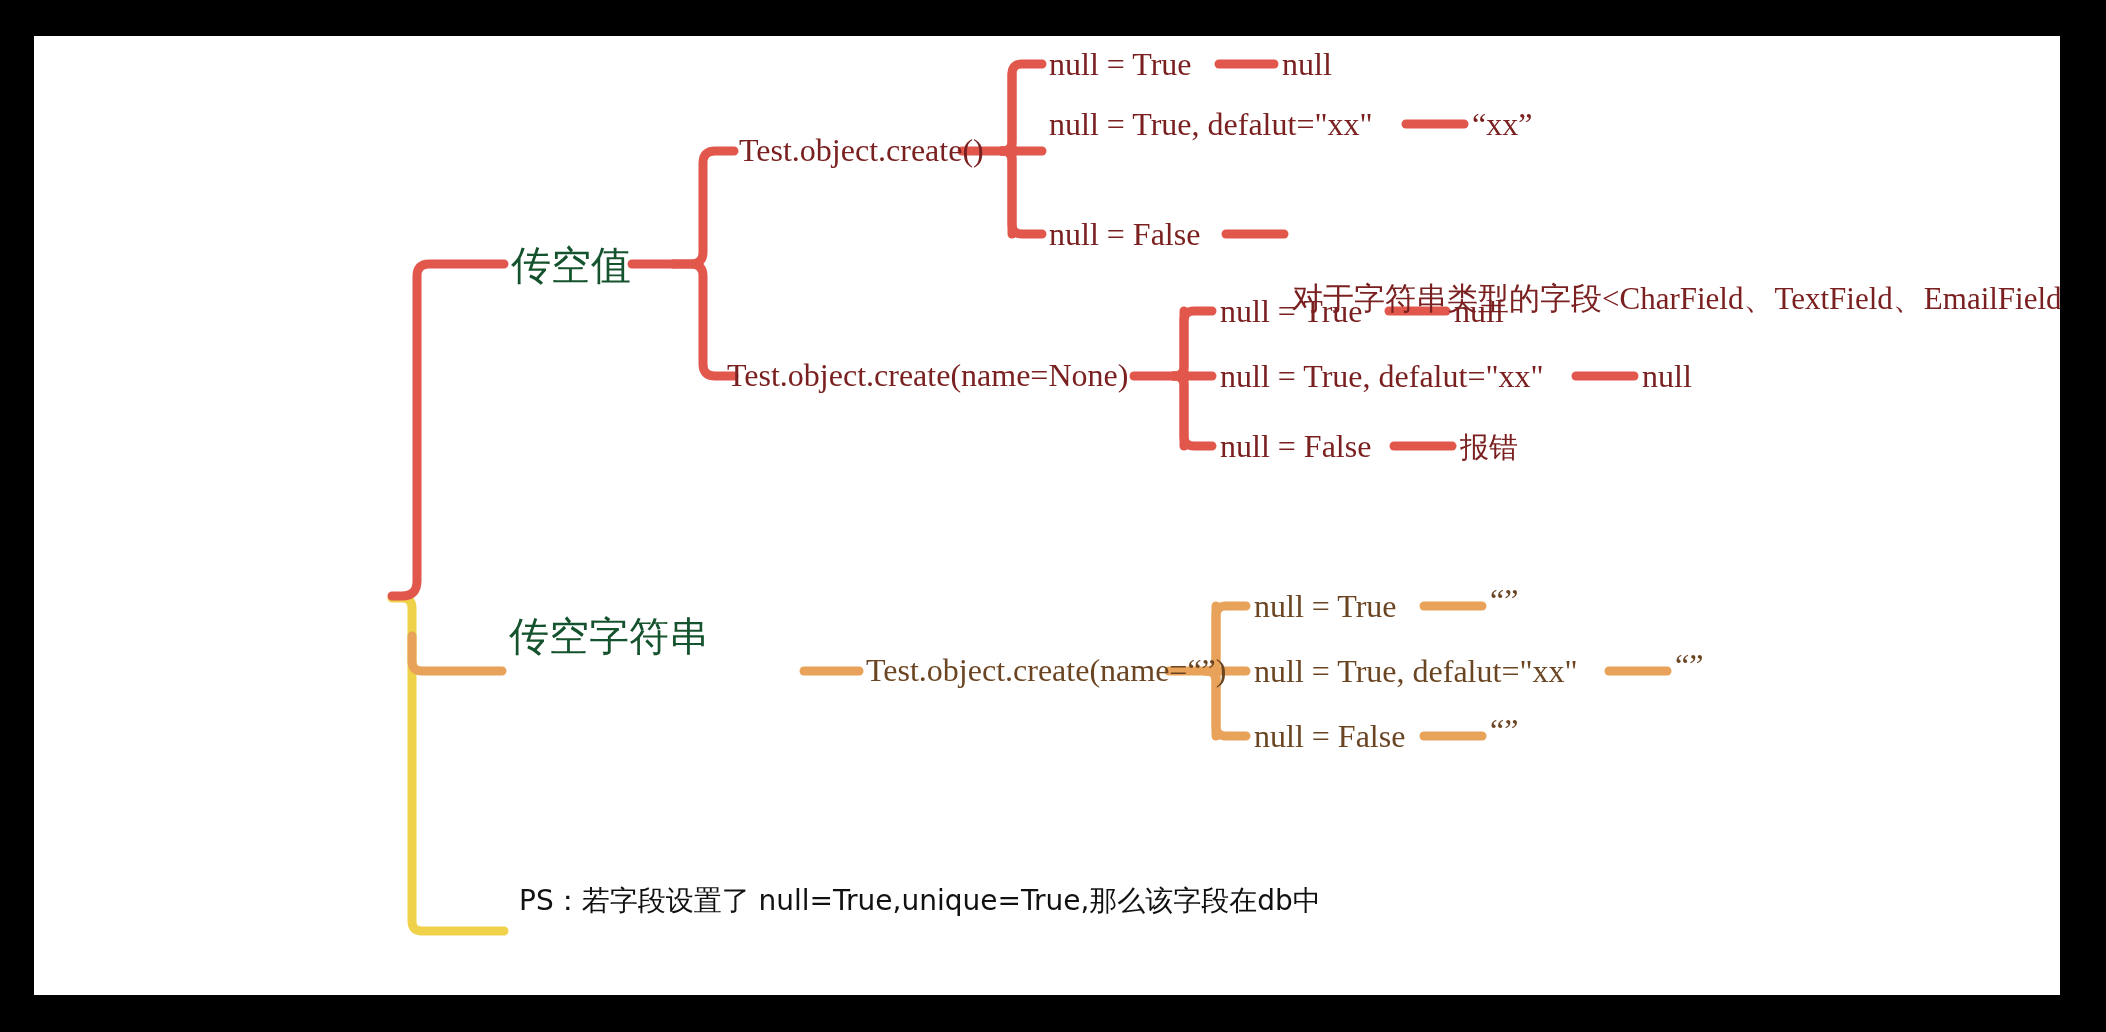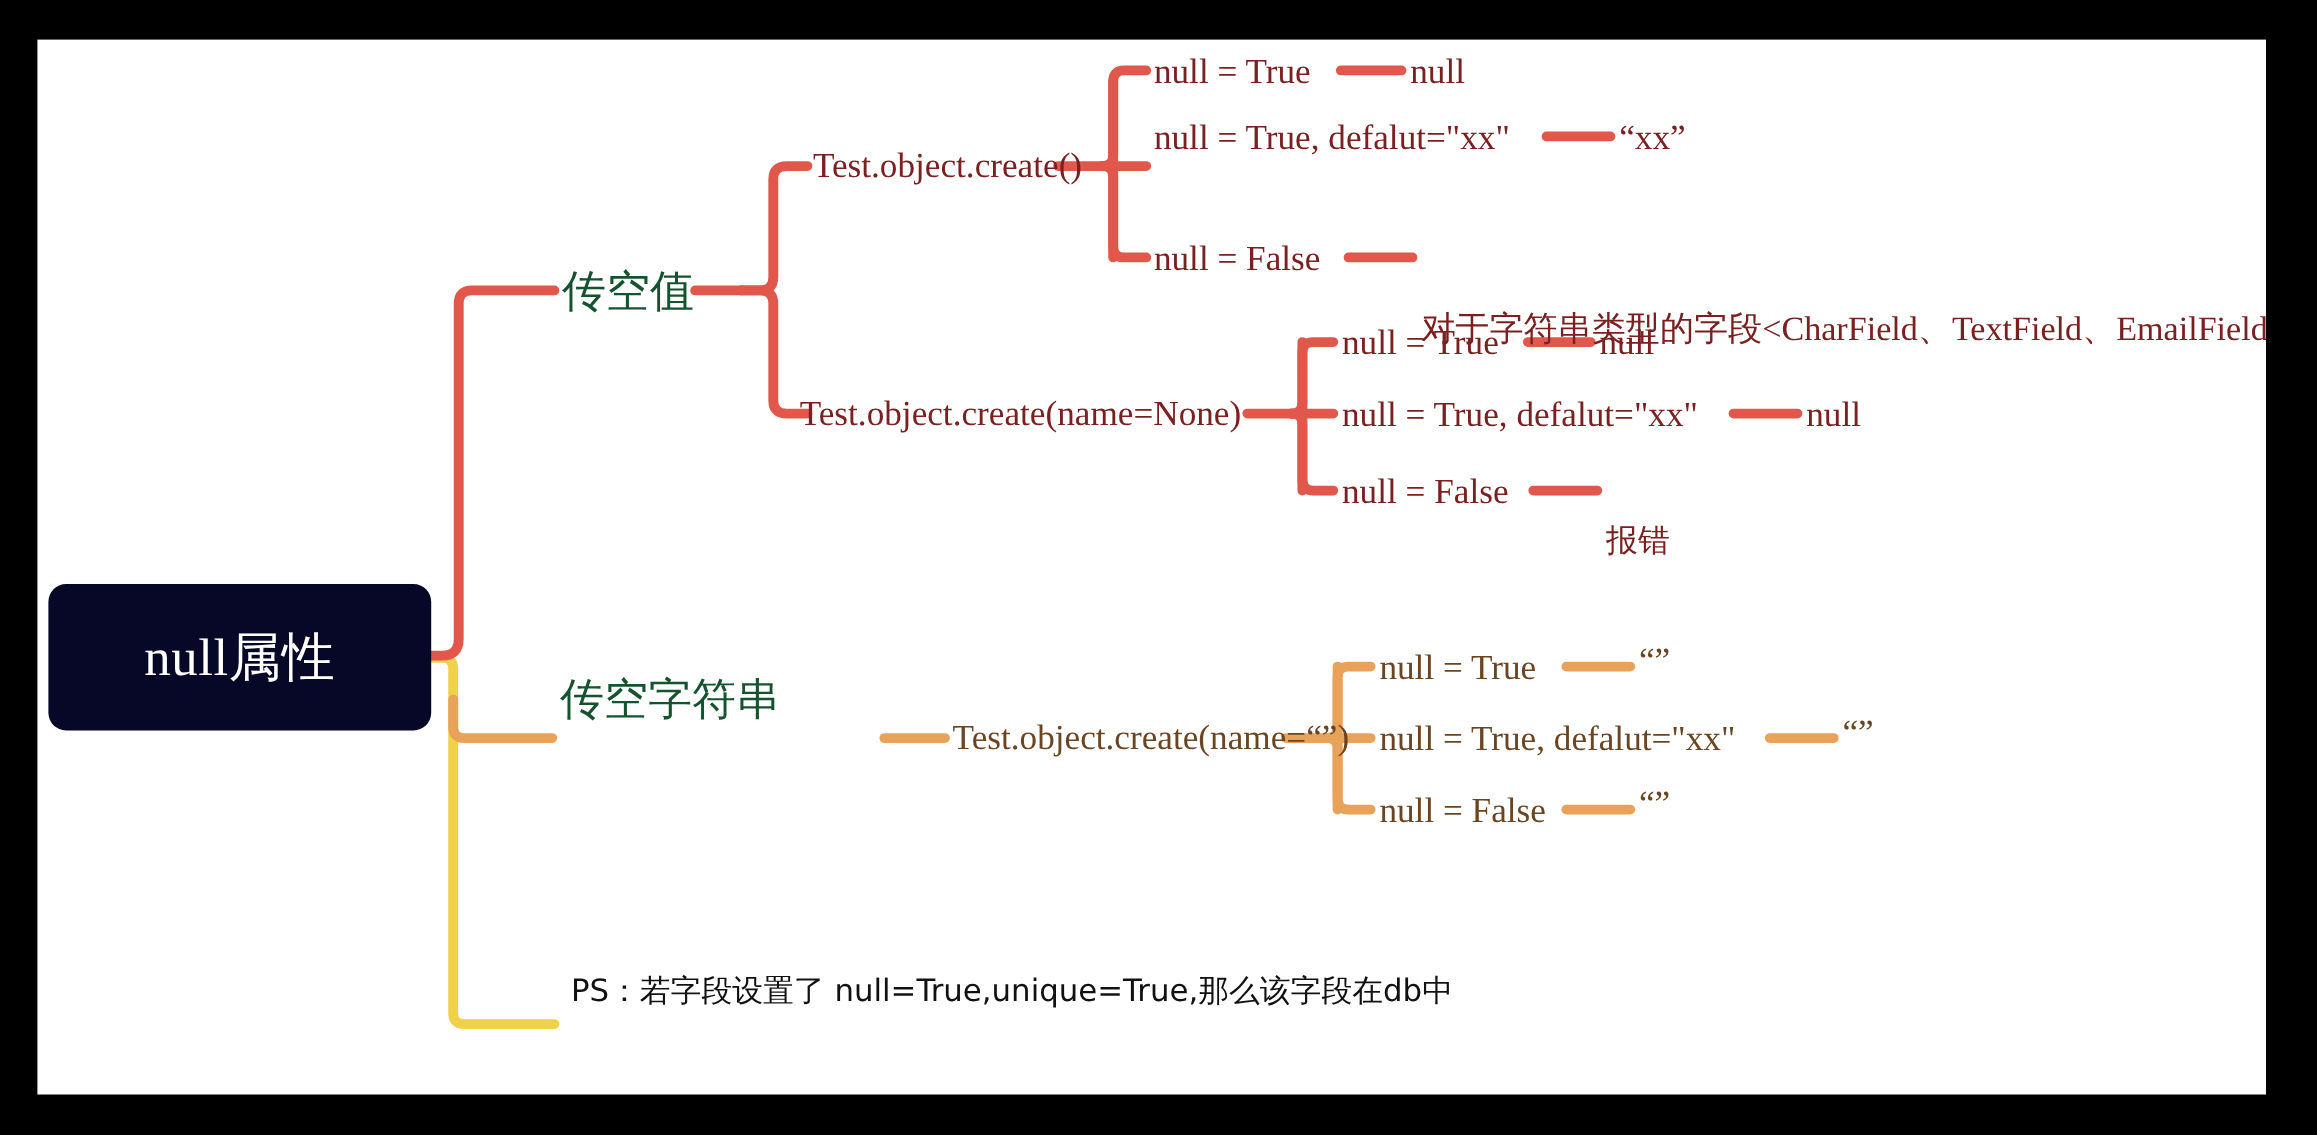--- a/index.html
+++ b/index.html
@@ -142,23 +142,20 @@
       <path d="M 1182 570 L 1182 700" fill="none" stroke="#E8A25A" stroke-width="9" stroke-linecap="round"></path>
       <path d="M 1172 635 Q 1182 635 1182 625 L 1182 580 Q 1182 570 1192 570 L 1212 570" fill="none" stroke="#E8A25A" stroke-width="9" stroke-linecap="round"></path>
       <path d="M 1172 635 L 1212 635" fill="none" stroke="#E8A25A" stroke-width="9" stroke-linecap="round"></path>
       <path d="M 1172 635 Q 1182 635 1182 645 L 1182 690 Q 1182 700 1192 700 L 1212 700" fill="none" stroke="#E8A25A" stroke-width="9" stroke-linecap="round"></path>
 
       <path d="M 1390 570 L 1448 570" fill="none" stroke="#E8A25A" stroke-width="9" stroke-linecap="round"></path>
       <path d="M 1575 635 L 1633 635" fill="none" stroke="#E8A25A" stroke-width="9" stroke-linecap="round"></path>
       <path d="M 1390 700 L 1448 700" fill="none" stroke="#E8A25A" stroke-width="9" stroke-linecap="round"></path>
     </svg>
 
-    <div id="root-node">
-      <span class="root-label">null属性</span>
-    </div>
 
     <div class="node topic-l1" style="left:477px; top:208px;">传空值</div>
 
     <div class="node topic-l1" style="left:475px; top:579px;">传空字符串</div>
 
     <div class="node txt-red" style="left:705px; top:98px;">Test.object.create()</div>
 
     <div class="node txt-red" style="left:1015px; top:12px;">null = True</div>
     <div class="node txt-red" style="left:1248px; top:12px;">null</div>
 
@@ -172,21 +169,21 @@
 
     <div class="node txt-red" style="left:693px; top:323px;font-family:Liberation Serif, serif;">Test.object.create(name=None)</div>
 
     <div class="node txt-red" style="left:1186px; top:259px;">null = True</div>
     <div class="node txt-red" style="left:1420px; top:259px;">null</div>
 
     <div class="node txt-red" style="left:1186px; top:324px;">null = True, defalut="xx"</div>
     <div class="node txt-red" style="left:1608px; top:324px;">null</div>
 
     <div class="node txt-red" style="left:1186px; top:394px;">null = False</div>
-    <div class="node txt-red-cjk" style="left:1426px; top:396px;margin-top:44px;">报错</div>
+    <div class="node txt-red-cjk" style="left:1426px; top:396px;">报错</div>
 
     <div class="node txt-orange" style="left:832px; top:618px;">Test.object.create(name=“”)</div>
 
     <div class="node txt-orange" style="left:1220px; top:554px;">null = True</div>
     <div class="node txt-orange" style="left:1456px; top:548px;">“”</div>
 
     <div class="node txt-orange" style="left:1220px; top:619px;">null = True, defalut="xx"</div>
     <div class="node txt-orange" style="left:1641px; top:613px;">“”</div>
 
     <div class="node txt-orange" style="left:1220px; top:684px;">null = False</div>

